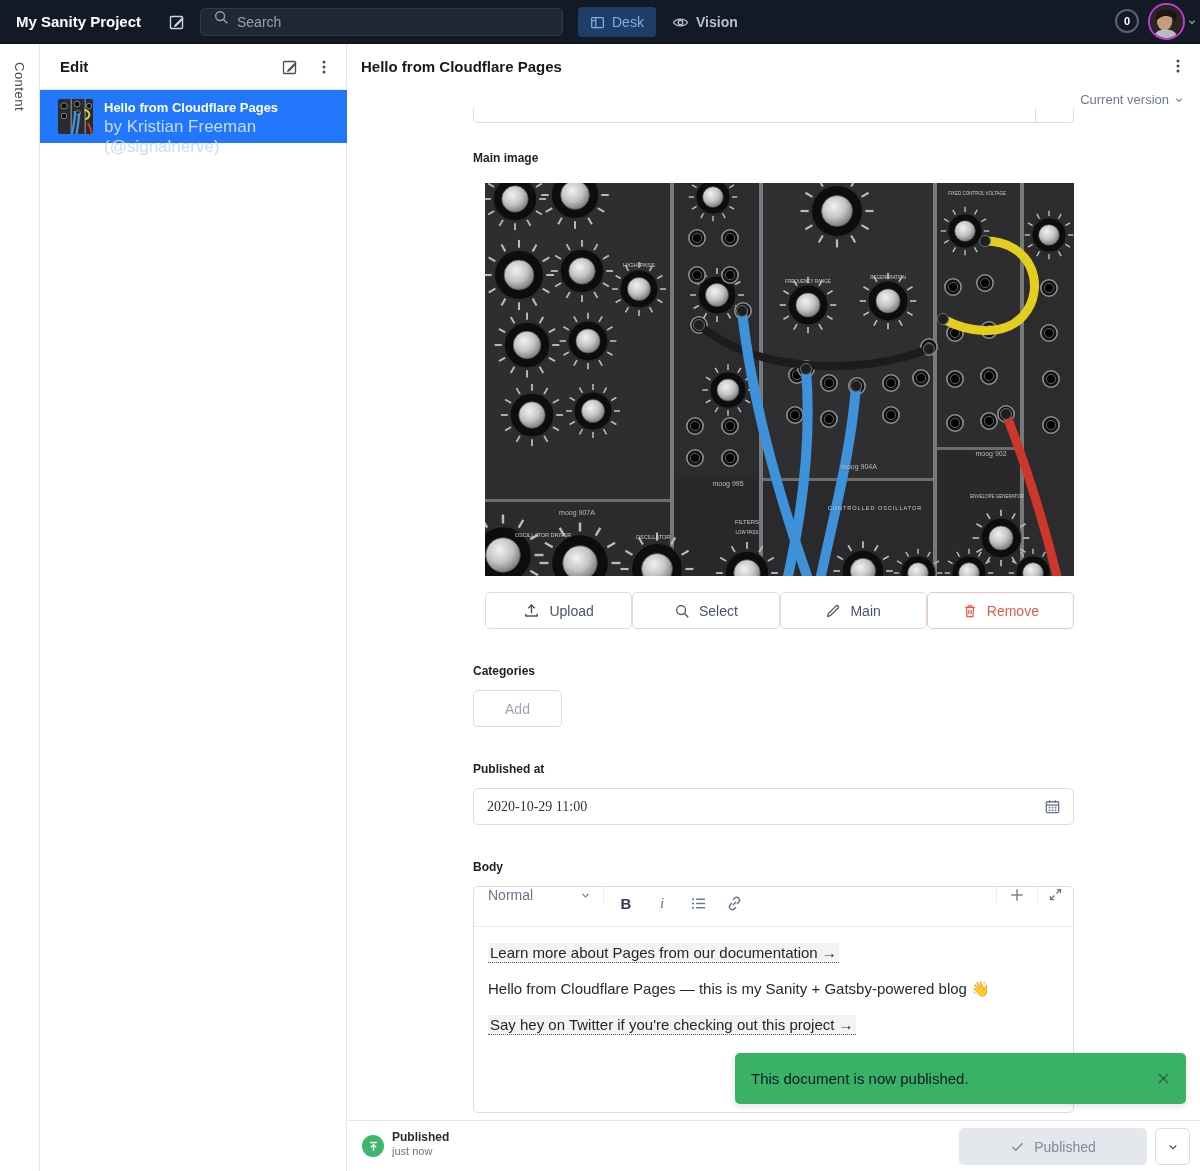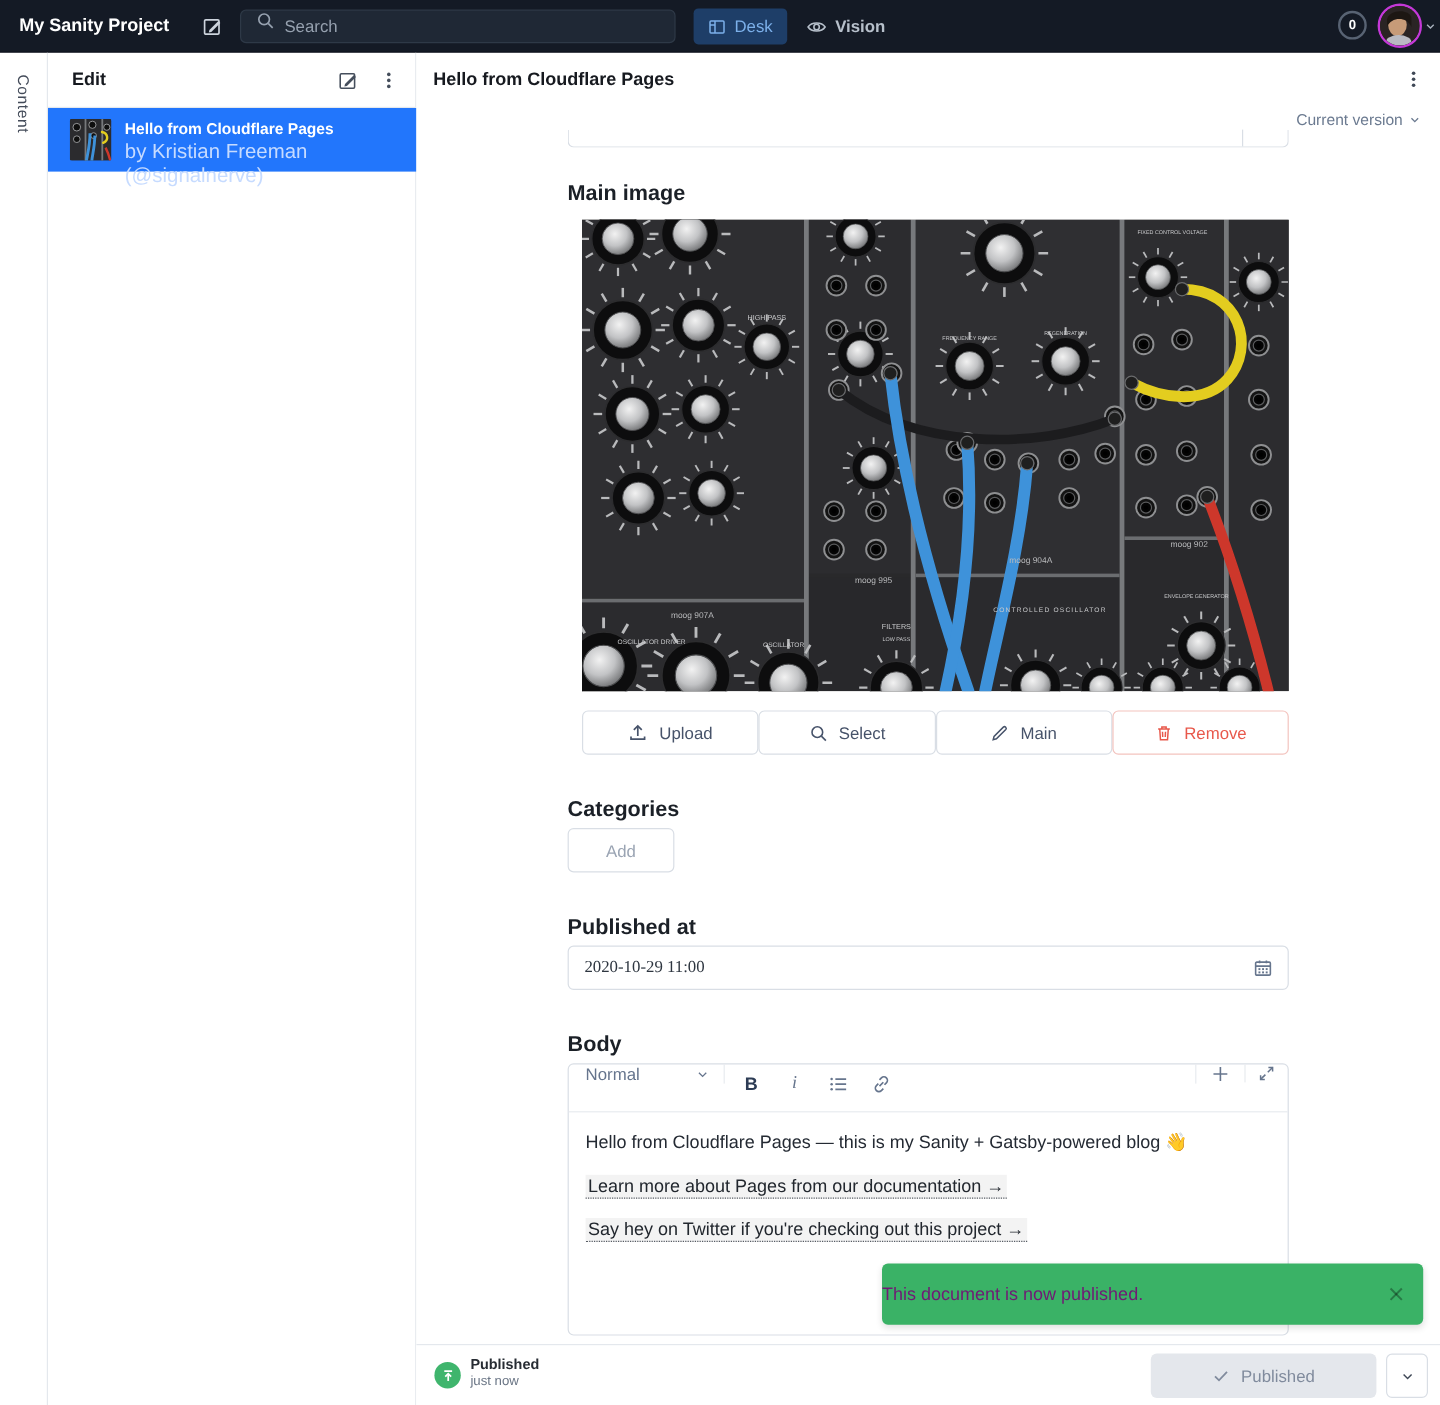--- a/index.html
+++ b/index.html
@@ -44,21 +44,21 @@
   .list-thumb svg { display:block; }
   .li-title { position:absolute; left:64px; top:10px; color:#fff; font-size:13px; font-weight:bold; }
   .li-sub { position:absolute; left:64px; top:27px; color:#c6dbff; font-size:17px; }
 
   
   .main { position:absolute; left:347px; top:44px; width:853px; height:1127px; background:#fff; }
   .doc-title { position:absolute; left:14px; top:14px; font-size:15px; font-weight:600; color:#16191f; }
   .doc-kebab { position:absolute; left:817px; top:8px; width:28px; height:28px; color:#3f4856; display:flex; align-items:center; justify-content:center; cursor:pointer; }
   .doc-version { position:absolute; right:16px; top:48px; font-size:13px; color:#6b7a90; display:flex; align-items:center; gap:5px; cursor:pointer; }
 
-  .field-label { position:absolute; left:126px; font-size:18px; font-weight:600; color:#1b2027; }
+  .field-label { position:absolute; left:126px; font-size:12px; font-weight:600; color:#1b2027; }
 
   .slugcut { position:absolute; left:126px; top:64px; width:601px; height:15px;
              border:1px solid #d9dee5; border-top:none; border-radius:0 0 5px 5px; }
   .slugcut .divider { position:absolute; right:37px; top:0; bottom:0; border-left:1px solid #d9dee5; }
 
   .mainimage { position:absolute; left:138px; top:139px; width:589px; height:393px; cursor:pointer; }
   .mainimage svg { display:block; }
 
   .imgbtns { position:absolute; left:138px; top:548px; width:589px; display:flex; }
   .btn { flex:1; height:37px; background:#fff; border:1px solid #d9dee5; border-radius:5px;
@@ -84,21 +84,21 @@
   .ed-ic.bold { color:#2d3c55; font-weight:bold; font-size:15px; }
   .ed-ic.italic { font-style:italic; font-size:15px; font-family:"Liberation Serif",serif; }
   .ed-plus { width:41px; border-left:1px solid #e8ebef; display:flex; align-items:center; justify-content:center; color:#66758d; cursor:pointer; }
   .ed-expand { width:36px; border-left:1px solid #e8ebef; display:flex; align-items:center; justify-content:center; color:#66758d; cursor:pointer; }
   .ed-body { padding:15px 14px; font-size:15px; color:#242a33; line-height:21px; }
   .ed-body p { margin-bottom:15px; }
   .ed-link { background:#f3f3f3; border-bottom:1px dotted #565b63; padding:1px 2px; cursor:pointer; color:#22272e; }
 
   .toast { position:absolute; left:388px; top:1009px; width:451px; height:51px; background:var(--toast_green); border-radius:5px;
            display:flex; align-items:center; z-index:5; box-shadow:0 2px 6px rgba(0,0,0,0.12); }
-  .toast-msg { color:#701a75; font-size:15px; font-weight:500; flex:1; }
+  .toast-msg { color:#0f172a; font-size:15px; font-weight:500; margin-left:16px; flex:1; }
   .toast-x { color:rgba(0,0,0,0.32); margin-right:14px; cursor:pointer; display:flex; }
 
   .footer { position:absolute; left:0; top:1076px; width:853px; height:51px; background:#fff; border-top:1px solid #e4e8ed; }
   .pub-circle { position:absolute; left:15px; top:14px; width:22px; height:22px; border-radius:50%; background:var(--status_green);
                 display:flex; align-items:center; justify-content:center; color:#fff; }
   .pub-status { position:absolute; left:45px; top:9px; font-size:12px; font-weight:600; color:#272c33; }
   .pub-time { position:absolute; left:45px; top:24px; font-size:11px; color:#6a7585; }
   .btn-published { position:absolute; left:612px; top:7px; width:188px; height:37px; background:#e4e7ec; border:none; border-radius:5px;
                    color:#808b9d; font-size:14px; font-weight:500; display:flex; align-items:center; justify-content:center; gap:9px; cursor:default; }
   .btn-pubmenu { position:absolute; left:808px; top:7px; width:35px; height:37px; background:#fff; border:1px solid #d9dee5; border-radius:5px;
@@ -503,22 +503,22 @@
             <svg class="ic" width="15" height="15" viewBox="0 0 18 18" fill="none" stroke="currentColor" stroke-width="1.5">
               <path d="M10.8,3 H15 V7.2"></path>
                 <line x1="15" y1="3" x2="10.2" y2="7.8"></line>
               <path d="M7.2,15 H3 V10.8"></path>
                 <line x1="3" y1="15" x2="7.8" y2="10.2"></line>
             </svg>
           </span>
         </div>
       </div>
       <div class="ed-body">
+        <p><span class="ed-link">Learn more about Pages from our documentation →</span></p>
         <p>Hello from Cloudflare Pages — this is my Sanity + Gatsby-powered blog 👋</p>
-        <p><span class="ed-link">Learn more about Pages from our documentation →</span></p>
         <p><span class="ed-link">Say hey on Twitter if you're checking out this project →</span></p>
       </div>
     </div>
 
     <div class="toast">
       <div class="toast-msg">This document is now published.</div>
       <div class="toast-x">
         <svg class="ic" width="17" height="17" viewBox="0 0 18 18" fill="none" stroke="currentColor" stroke-width="1.8">
           <line x1="4" y1="4" x2="14" y2="14"></line>
             <line x1="14" y1="4" x2="4" y2="14"></line>

